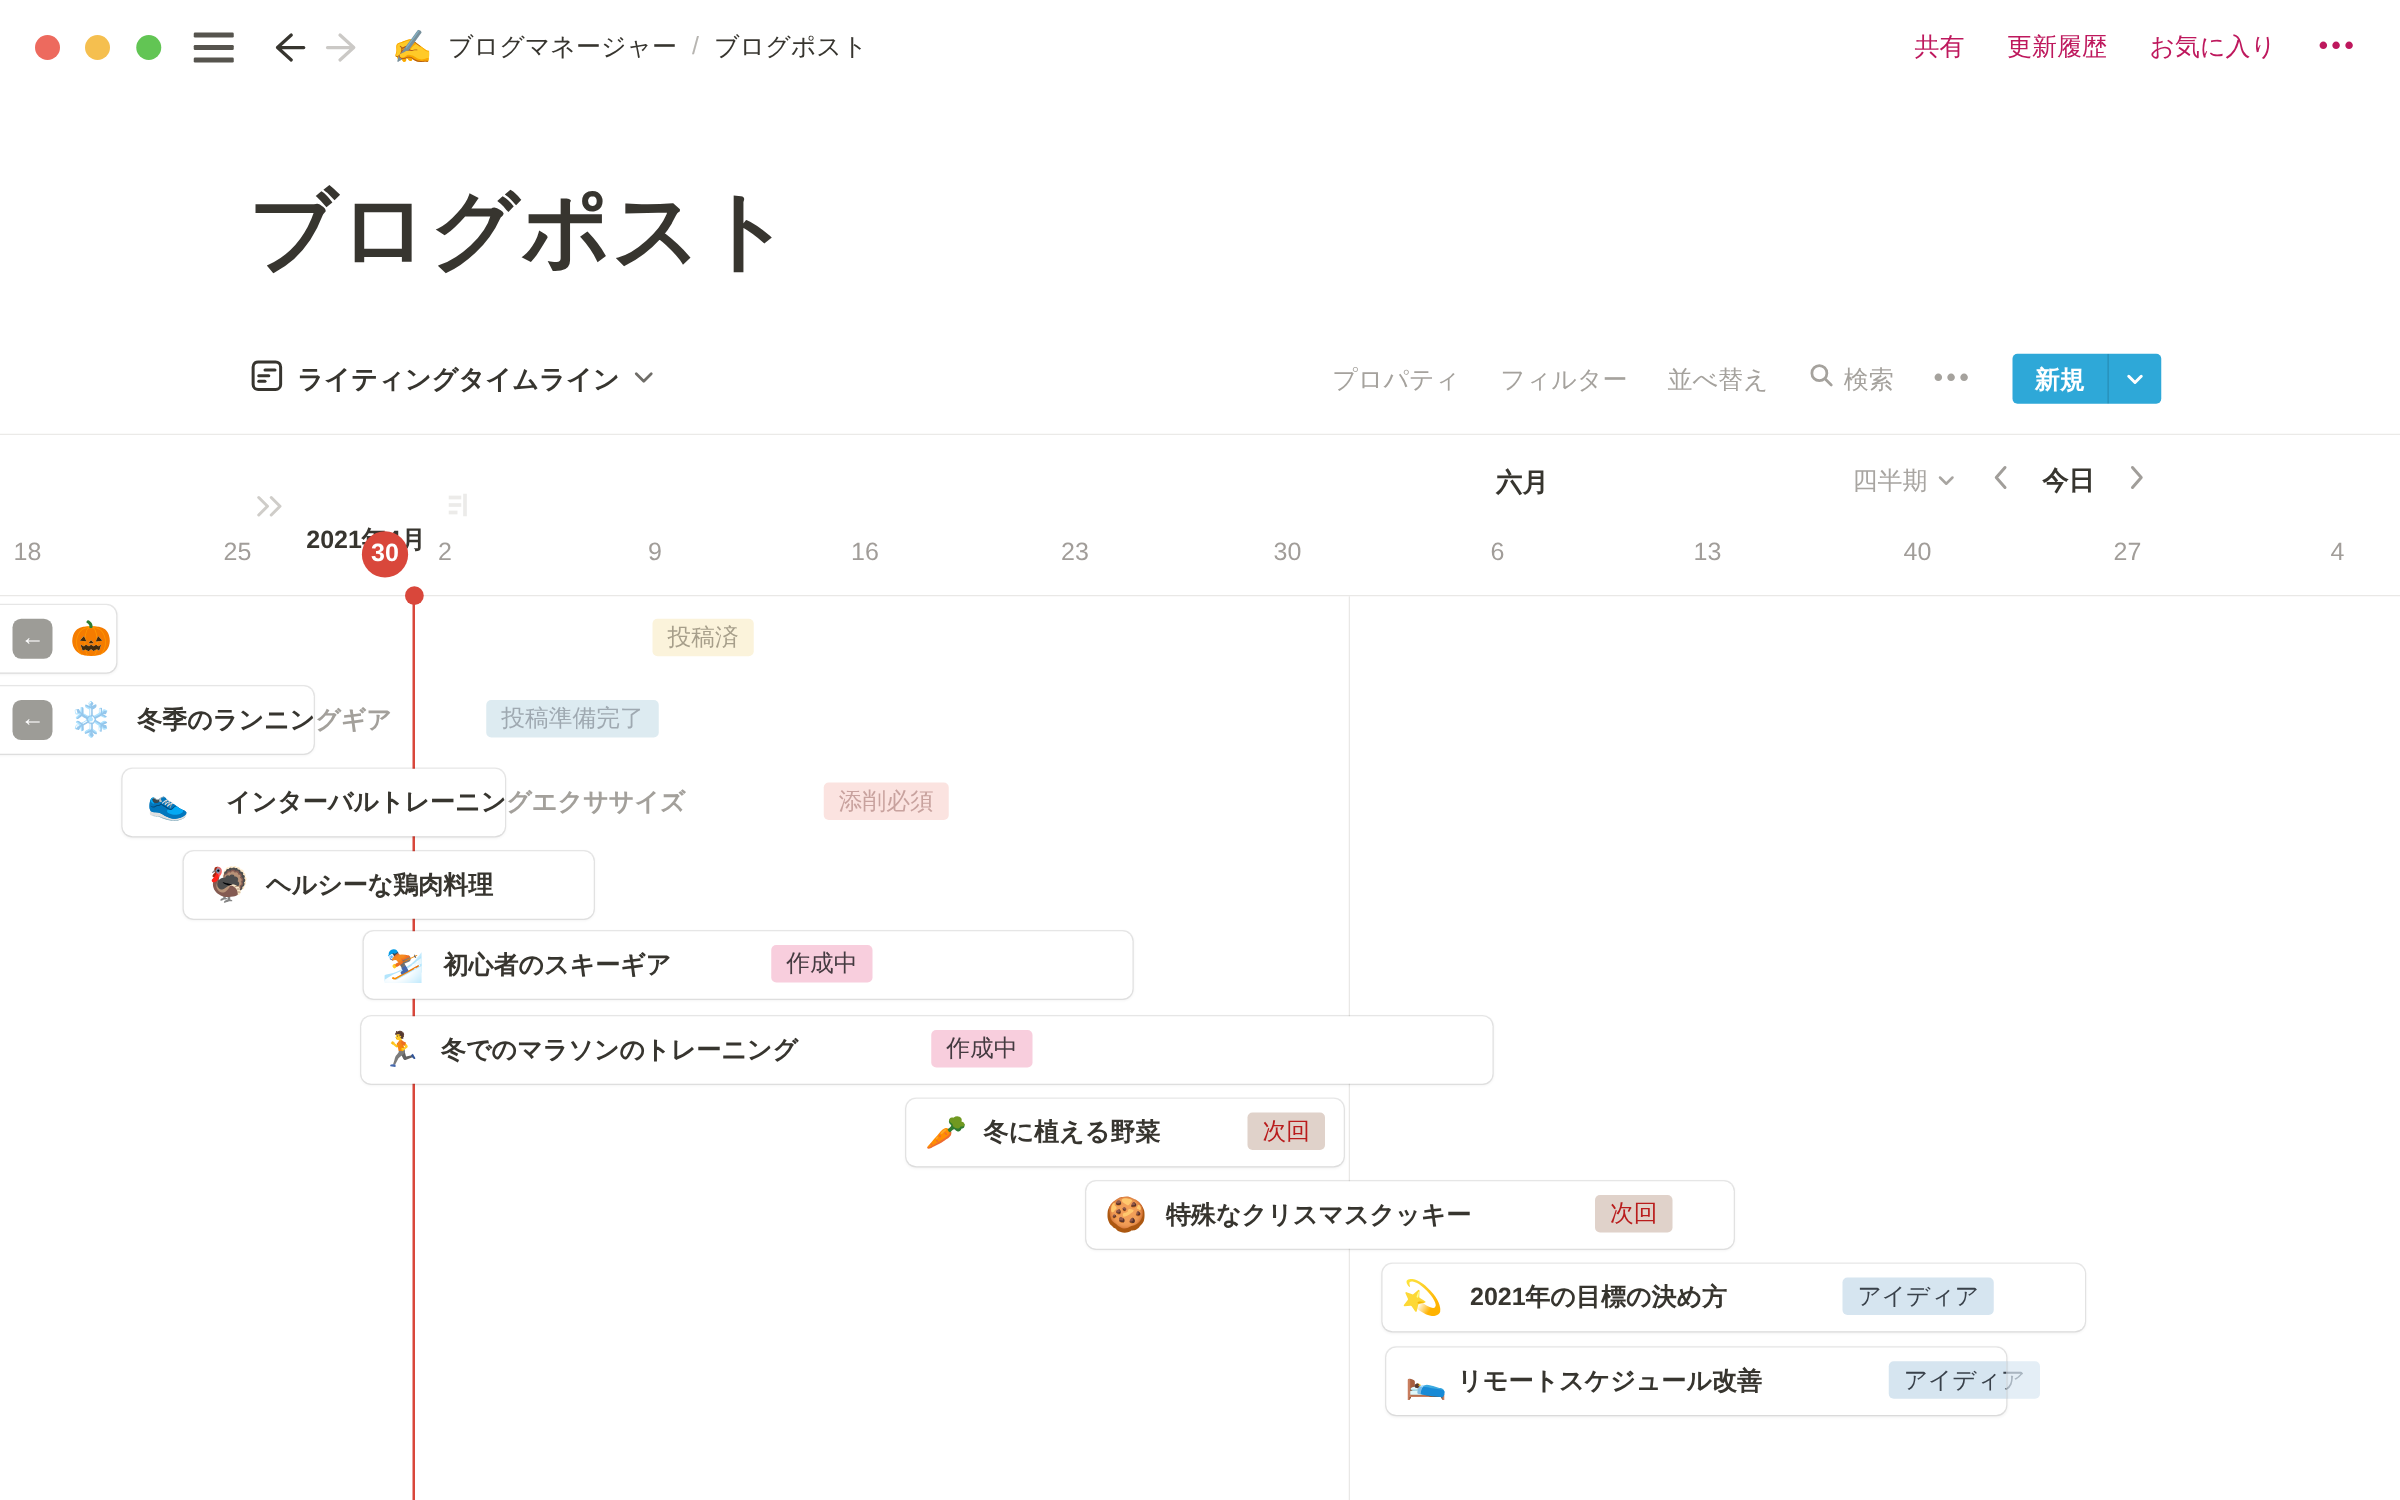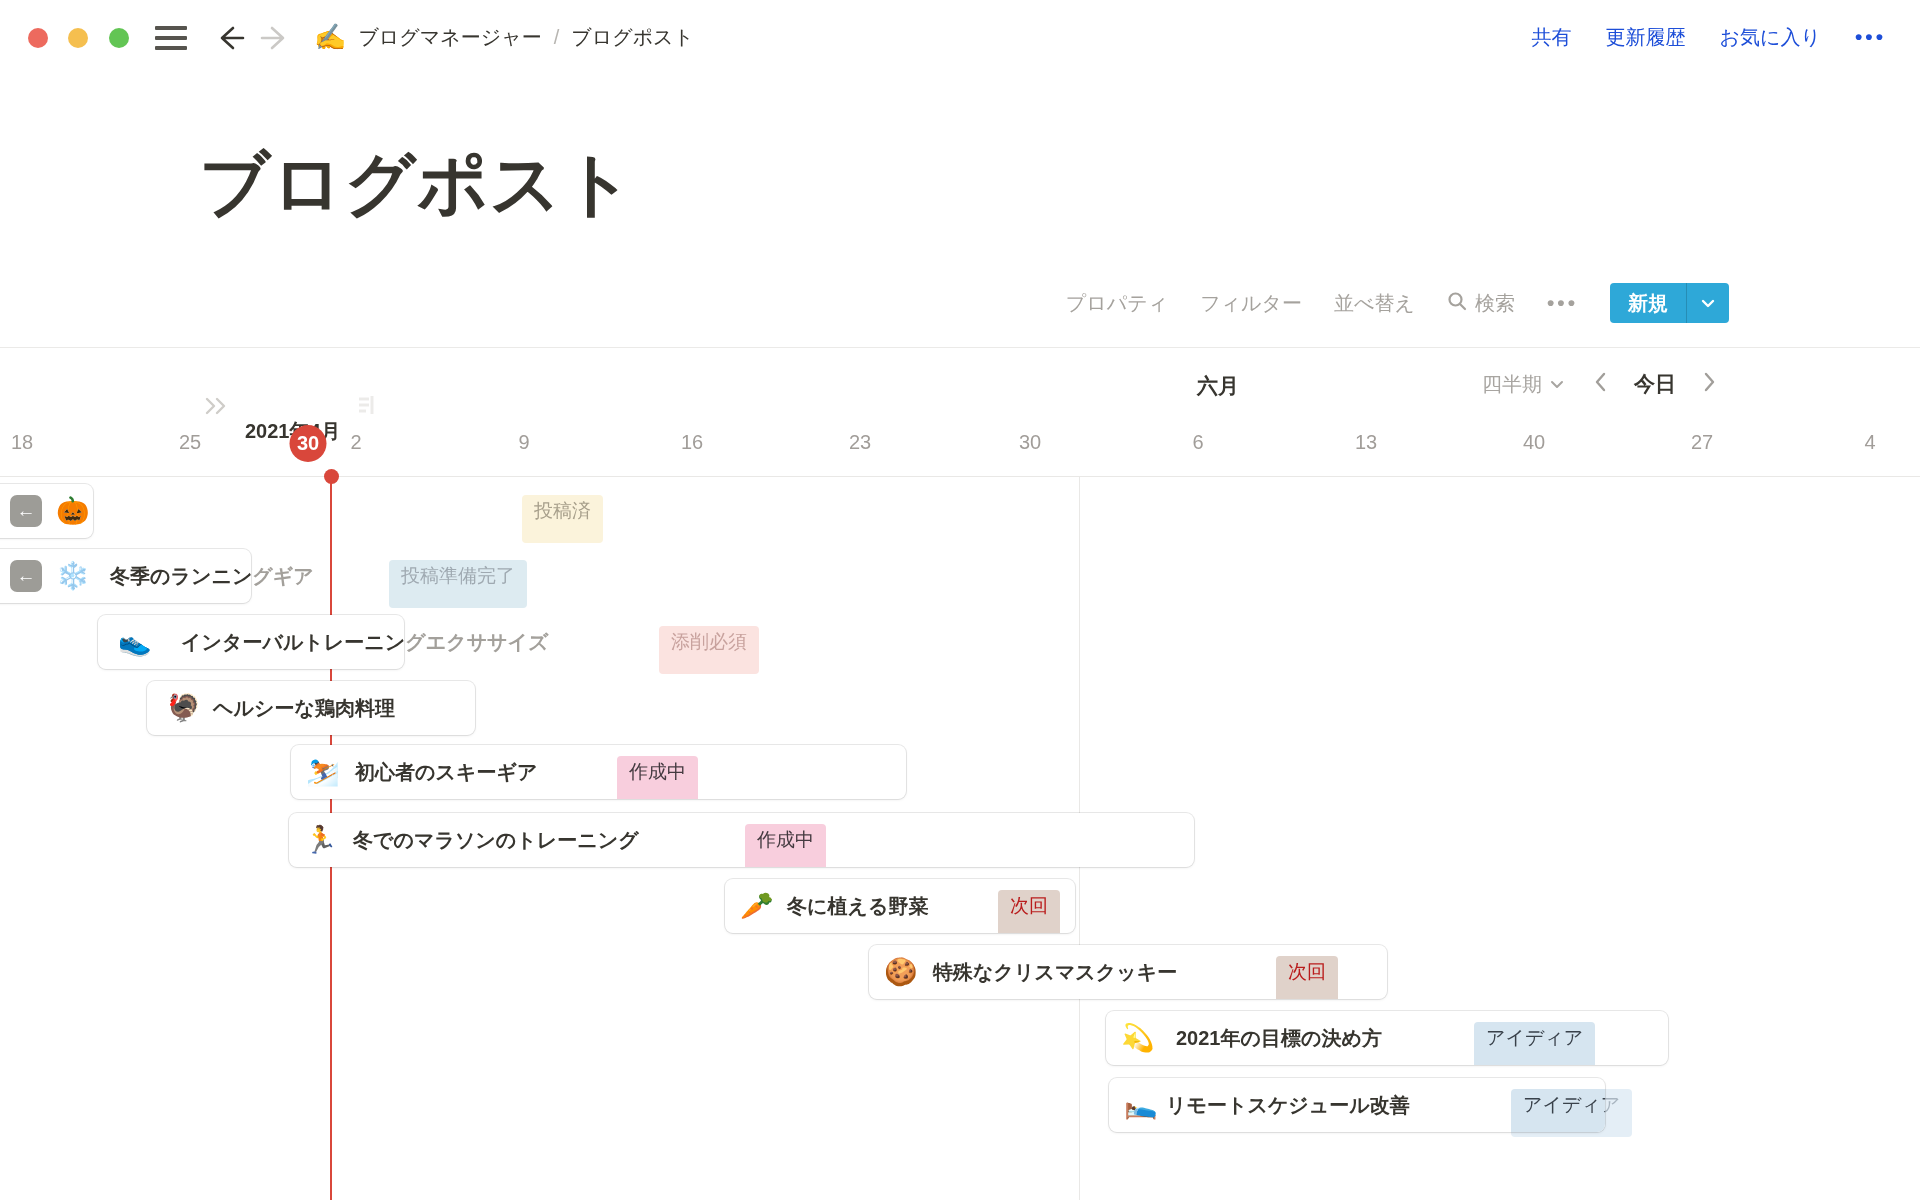--- a/index.html
+++ b/index.html
@@ -12,21 +12,21 @@
   .traffic { position:absolute; top:28px; width:20px; height:20px; border-radius:50%; }
   .t-red { left:28px; background:#ed6a5e; }
   .t-yellow { left:68px; background:#f5bf4f; }
   .t-green { left:109px; background:#62c554; }
   .hamburger { position:absolute; left:155px; top:26px; width:32px; height:24px; display:flex; flex-direction:column; justify-content:space-between; cursor:pointer; }
   .hamburger span { display:block; height:4px; background:#56544e; border-radius:1px; }
   .nav-arrow { position:absolute; top:22px; width:34px; height:32px; }
   .breadcrumb { position:absolute; left:314px; top:0; height:74px; display:flex; align-items:center; gap:12px; font-size:20px; }
   .breadcrumb .emoji-ico { font-size:26px; line-height:1; }
   .crumb-sep { color:#b7b5b1; }
-  .top-actions { position:absolute; right:34px; top:0; height:74px; display:flex; align-items:center; gap:34px; font-size:20px; color:#1d4ed8; }
+  .top-actions { position:absolute; right:34px; top:0; height:74px; display:flex; align-items:center; gap:34px; font-size:20px; color:#be185d; }
   .dots { letter-spacing:3px; font-size:21px; font-weight:700; }
   .dots-gray { color:#a5a29d; letter-spacing:3px; font-size:21px; font-weight:700; }
 
   
   .page-title { position:absolute; left:199px; top:138px; font-size:70px; font-weight:700; letter-spacing:1px; color:#37352f; }
 
   
   .view-switcher { position:absolute; left:200px; top:279px; height:48px; display:flex; align-items:center; gap:11px; cursor:pointer; }
   .view-label { font-size:21px; font-weight:700; color:#37352f; }
   .toolbar-right { position:absolute; right:191px; top:279px; height:48px; display:flex; align-items:center; gap:32px; font-size:20px; color:#a5a29d; }
@@ -53,21 +53,21 @@
 
   
   .today-line { position:absolute; left:330px; top:470px; width:2px; height:730px; background:#d9473b; z-index:1; }
   .today-dot { position:absolute; left:324px; top:469px; width:15px; height:15px; border-radius:50%; background:#d9473b; z-index:1; }
 
   
   .tl-row { position:absolute; left:0; width:1920px; height:54px; }
   .ghost-title { position:absolute; top:0; font-size:20px; font-weight:700; color:#a3a09b; line-height:54px; white-space:nowrap; z-index:1; }
   .tl-card { position:absolute; top:0; height:54px; background:#fff; border-radius:8px; box-shadow:0 0 0 1px rgba(15,15,15,0.09), 0 1px 3px rgba(15,15,15,0.08); overflow:hidden; z-index:2; cursor:pointer; }
   .card-title { position:absolute; top:0; font-size:20px; font-weight:700; color:#37352f; line-height:54px; white-space:nowrap; }
-  .badge { position:absolute; top:11px; height:48px; line-height:32px; padding:0 12px; border-radius:4px; font-size:19px; white-space:nowrap; z-index:1; }
+  .badge { position:absolute; top:11px; height:30px; line-height:32px; padding:0 12px; border-radius:4px; font-size:19px; white-space:nowrap; z-index:1; }
   .bg-yellow   { background:#fbf3db; color:#a79f8b; }
   .bg-bluefade { background:#ddebf1; color:#9fa9b1; }
   .bg-redfade  { background:#fbe3e0; color:#c8a29e; }
   .bg-pink     { background:#f8cedd; color:#443a40; }
   .bg-brown    { background:#e0d2ca; color:#b91c1c; }
   .bg-blue     { background:#d6e5f0; color:#39414a; }
   .bg-blue-ghost { background:#e4eef6; color:#a9b5c0; }
   .row-emoji { position:absolute; top:0; font-size:27px; line-height:54px; z-index:3; }
   .arrow-btn { position:absolute; top:11px; width:32px; height:32px; border-radius:7px; background:#9d9c97; color:#fff; font-size:19px; line-height:32px; text-align:center; cursor:pointer; }
   .faded-ico { opacity:0.35; }
@@ -105,20 +105,36 @@
     <div class="top-actions">
       <span class="tb-item">共有</span>
       <span class="tb-item">更新履歴</span>
       <span class="tb-item">お気に入り</span>
       <span class="dots">•••</span>
     </div>
   </div>
 
   <h1 class="page-title">ブログポスト</h1>
 
+  <div class="view-switcher">
+    <span>
+      <svg width="27" height="27" viewBox="0 0 27 27">
+          <rect x="2.5" y="2.5" width="22" height="22" rx="4" fill="none" stroke="#37352f" stroke-width="2.4"></rect>
+          <line x1="12" y1="9" x2="20" y2="9" stroke="#37352f" stroke-width="2.4" stroke-linecap="round"></line>
+          <line x1="7" y1="13.5" x2="15" y2="13.5" stroke="#37352f" stroke-width="2.4" stroke-linecap="round"></line>
+          <line x1="7" y1="18" x2="12" y2="18" stroke="#37352f" stroke-width="2.4" stroke-linecap="round"></line>
+        </svg>
+    </span>
+    <span class="view-label">ライティングタイムライン</span>
+    <span>
+      <svg width="16" height="10" viewBox="0 0 16 10">
+          <path d="M2 2 L8 8 L14 2" fill="none" stroke="#6f6d68" stroke-width="2.2" stroke-linecap="round" stroke-linejoin="round"></path>
+        </svg>
+    </span>
+  </div>
   <div class="toolbar-right">
     <span class="tb-item">プロパティ</span>
     <span class="tb-item">フィルター</span>
     <span class="tb-item">並べ替え</span>
     <span class="search-wrap tb-item">
       <span>
         <svg width="20" height="20" viewBox="0 0 20 20">
             <circle cx="8.5" cy="8.5" r="6" fill="none" stroke="#a5a29d" stroke-width="2.2"></circle>
             <line x1="13" y1="13" x2="18" y2="18" stroke="#a5a29d" stroke-width="2.2" stroke-linecap="round"></line>
           </svg>

